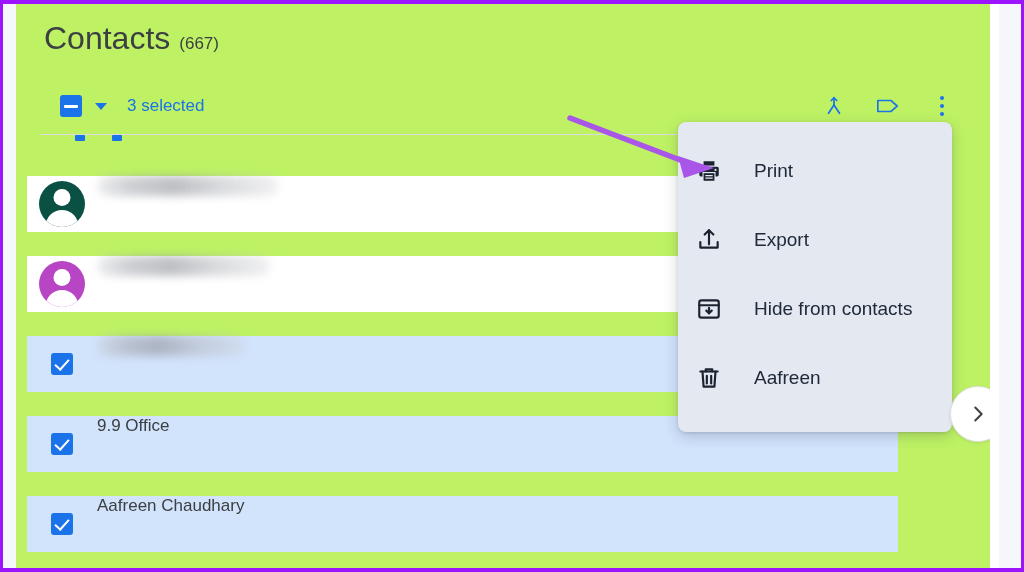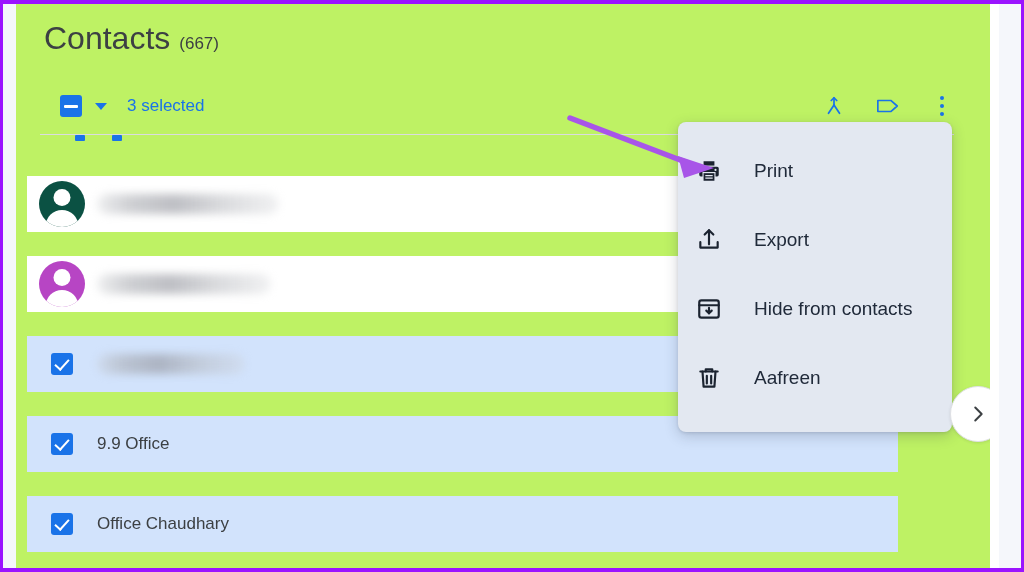--- a/index.html
+++ b/index.html
@@ -182,21 +182,20 @@
   .clip-bit.a { left: 59px; }
   .clip-bit.b { left: 96px; }
 
   
   .row {
     position: absolute;
     left: 11px;
     width: 871px;
     height: 56px;
     display: flex;
-    align-items: center;
     border-radius: 0px;
   }
   .row.plain    { background: #ffffff; }
   .row.selected { background: #d2e3fc; }
 
   .row .slot {
     width: 70px;
     display: flex;
     align-items: center;
     justify-content: center;
@@ -419,21 +418,21 @@
       <div class="slot">
         <div class="cb-checked"></div>
       </div>
       <span class="row-name">9.9 Office</span>
     </div>
 
     <div class="row selected" style="top:492px;">
       <div class="slot">
         <div class="cb-checked"></div>
       </div>
-      <span class="row-name">Office Chaudhary</span>
+      <span class="row-name">Aafreen Chaudhary</span>
     </div>
 
     <div class="menu">
 
       <div class="menu-item">
         <span class="mi-icon">
           <svg width="26" height="26" viewBox="0 0 24 24" fill="#1b2330">
             <path d="M7 3h10v4H7z"></path>
             <path d="M4.5 8h15a1.5 1.5 0 0 1 1.5 1.5v6a1.5 1.5 0 0 1-1.5 1.5H18v-4H6v4H4.5A1.5 1.5 0 0 1 3 15.5v-6A1.5 1.5 0 0 1 4.5 8z"></path>
             <circle cx="18" cy="11" r="1" fill="#e3e8f1"></circle>

